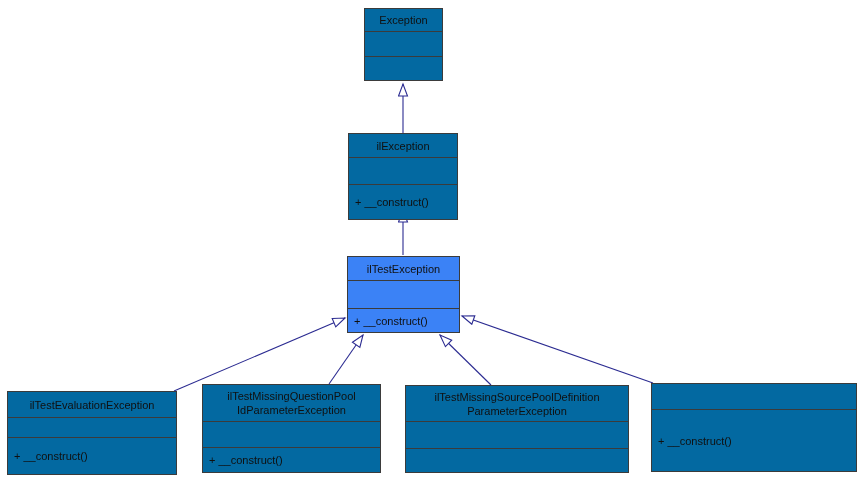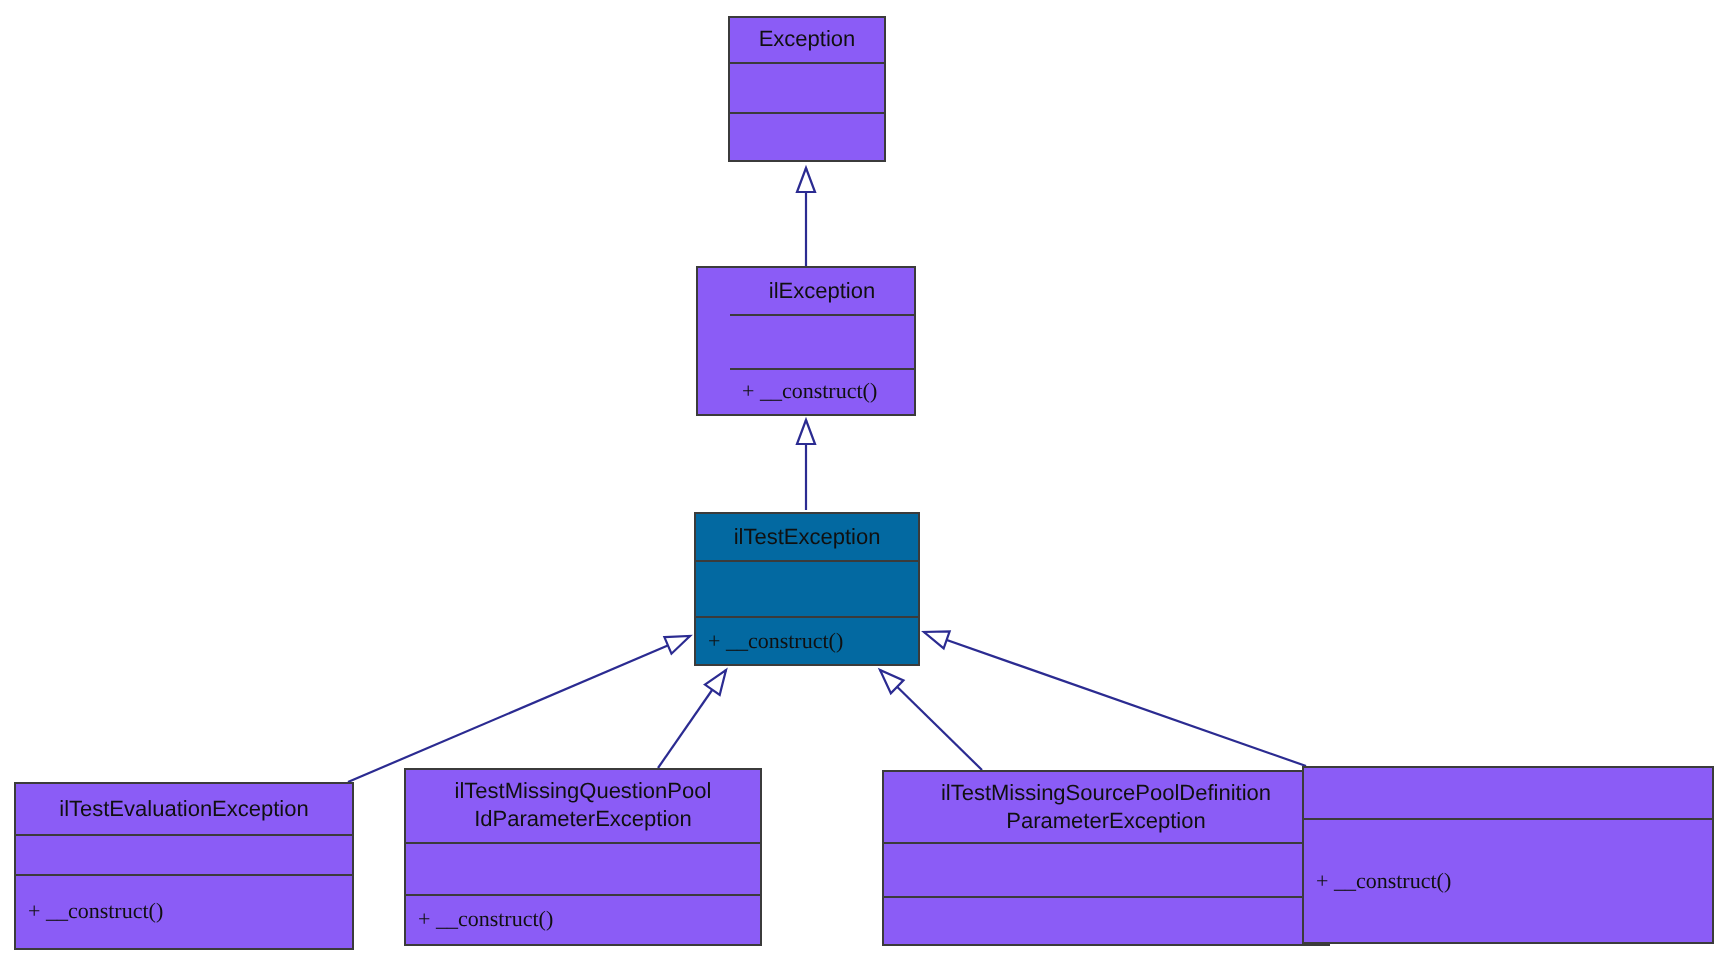--- a/index.html
+++ b/index.html
@@ -10,28 +10,28 @@
     background: #ffffff;
     font-family: "Liberation Sans", sans-serif;
     overflow: hidden;
   }
   svg.edges { position: absolute; left: 0; top: 0; z-index: 1; }
   .uml-node {
     position: absolute;
     z-index: 2;
     box-sizing: border-box;
     border: 1px solid #3b3b3b;
-    background: #8b5cf6;
+    background: #0369a1;
     display: flex;
     flex-direction: column;
     font-size: 11px;
     color: #101010;
     cursor: pointer;
   }
-  .uml-node.highlight { background: #0369a1; }
+  .uml-node.highlight { background: #3b82f6; }
   .uml-title {
     box-sizing: border-box;
     border-bottom: 1px solid #3b3b3b;
     display: flex;
     align-items: center;
     justify-content: center;
     text-align: center;
     white-space: pre-line;
     line-height: 14px;
     padding: 1px 2px;
@@ -40,44 +40,43 @@
     box-sizing: border-box;
     border-bottom: 1px solid #3b3b3b;
   }
   .uml-methods {
     box-sizing: border-box;
     flex: 1;
     display: flex;
     align-items: center;
     padding-left: 6px;
     white-space: pre;
-    font-family: Liberation Serif, serif;
   }
   
   #n-exception        { left: 364px; top: 8px;   width: 79px;  height: 73px; }
   #n-exception .uml-title { height: 23px; }
   #n-exception .uml-attrs { height: 25px; }
 
-  #n-ilexception      { left: 348px; top: 133px; width: 110px; height: 75px; padding-left: 16px; }
+  #n-ilexception      { left: 348px; top: 133px; width: 110px; height: 87px; }
   #n-ilexception .uml-title { height: 24px; }
   #n-ilexception .uml-attrs { height: 27px; }
 
   #n-iltestexception  { left: 347px; top: 256px; width: 113px; height: 77px; }
   #n-iltestexception .uml-title { height: 24px; }
   #n-iltestexception .uml-attrs { height: 28px; }
 
   #n-evaluation       { left: 7px;   top: 391px; width: 170px; height: 84px; }
   #n-evaluation .uml-title { height: 26px; }
   #n-evaluation .uml-attrs { height: 20px; }
 
   #n-missingqp        { left: 202px; top: 384px; width: 179px; height: 89px; }
   #n-missingqp .uml-title { height: 37px; }
   #n-missingqp .uml-attrs { height: 26px; }
 
-  #n-missingsp        { left: 405px; top: 385px; width: 224px; height: 88px; margin-left: 36px; }
+  #n-missingsp        { left: 405px; top: 385px; width: 224px; height: 88px; }
   #n-missingsp .uml-title { height: 36px; }
   #n-missingsp .uml-attrs { height: 27px; }
 
   #n-notavailable     { left: 651px; top: 383px; width: 206px; height: 89px; }
   #n-notavailable .uml-title { height: 37px; }
   #n-notavailable .uml-attrs { height: 26px; }
 </style>
 </head>
 <body>
 

